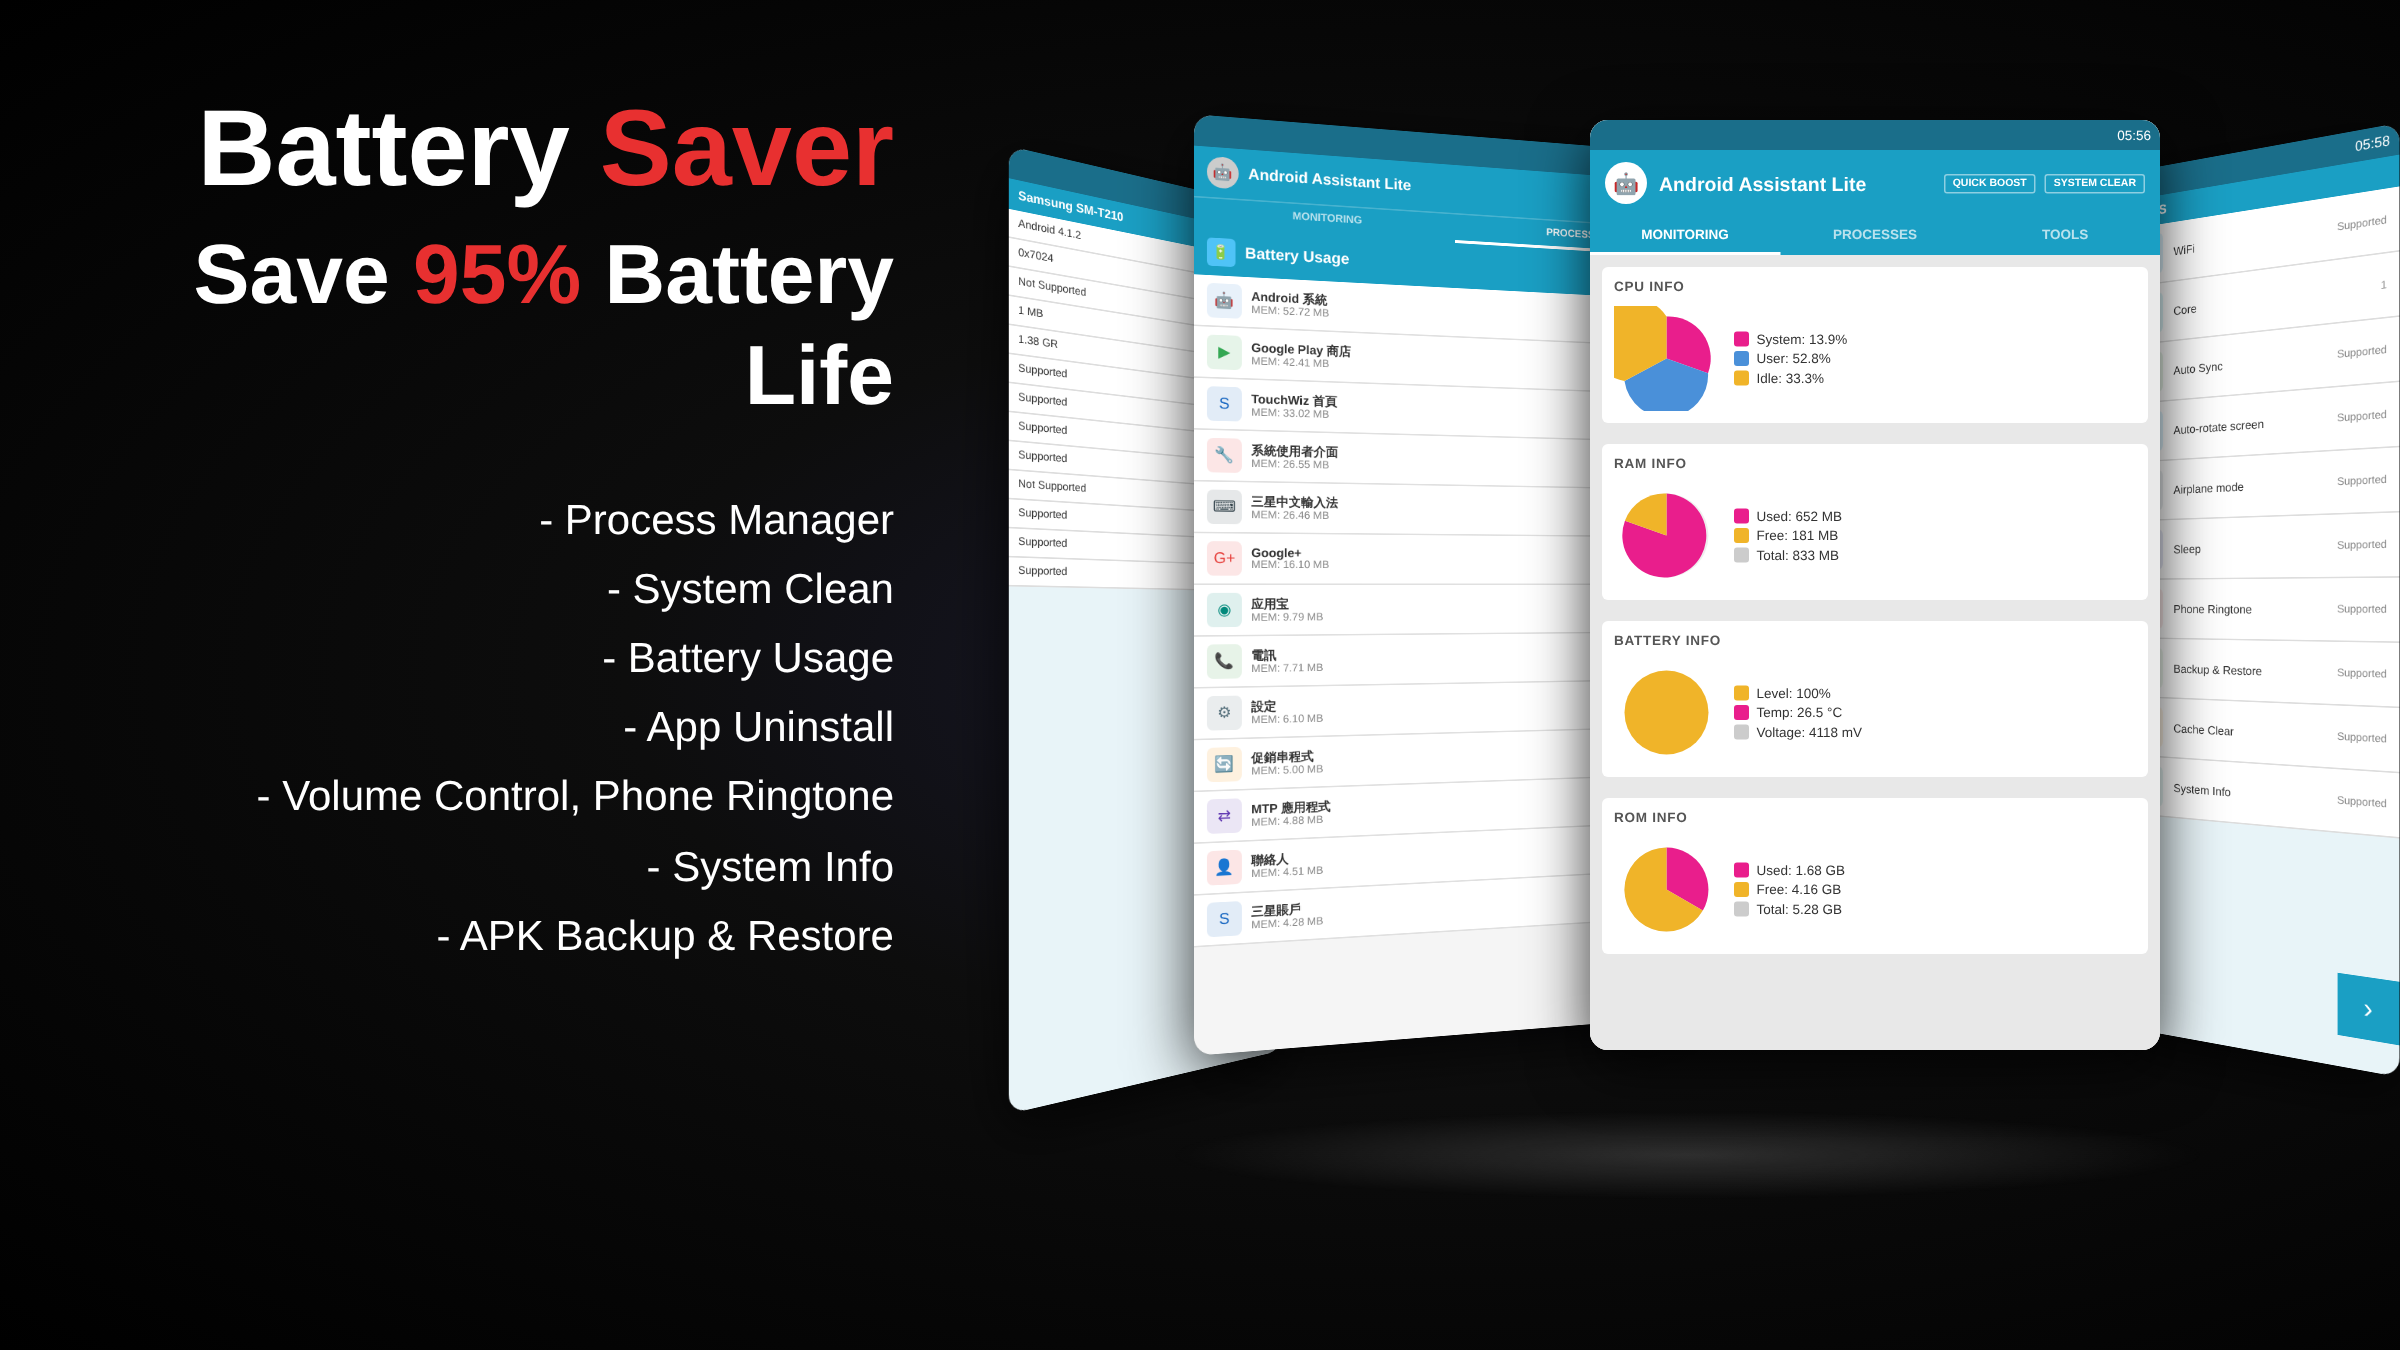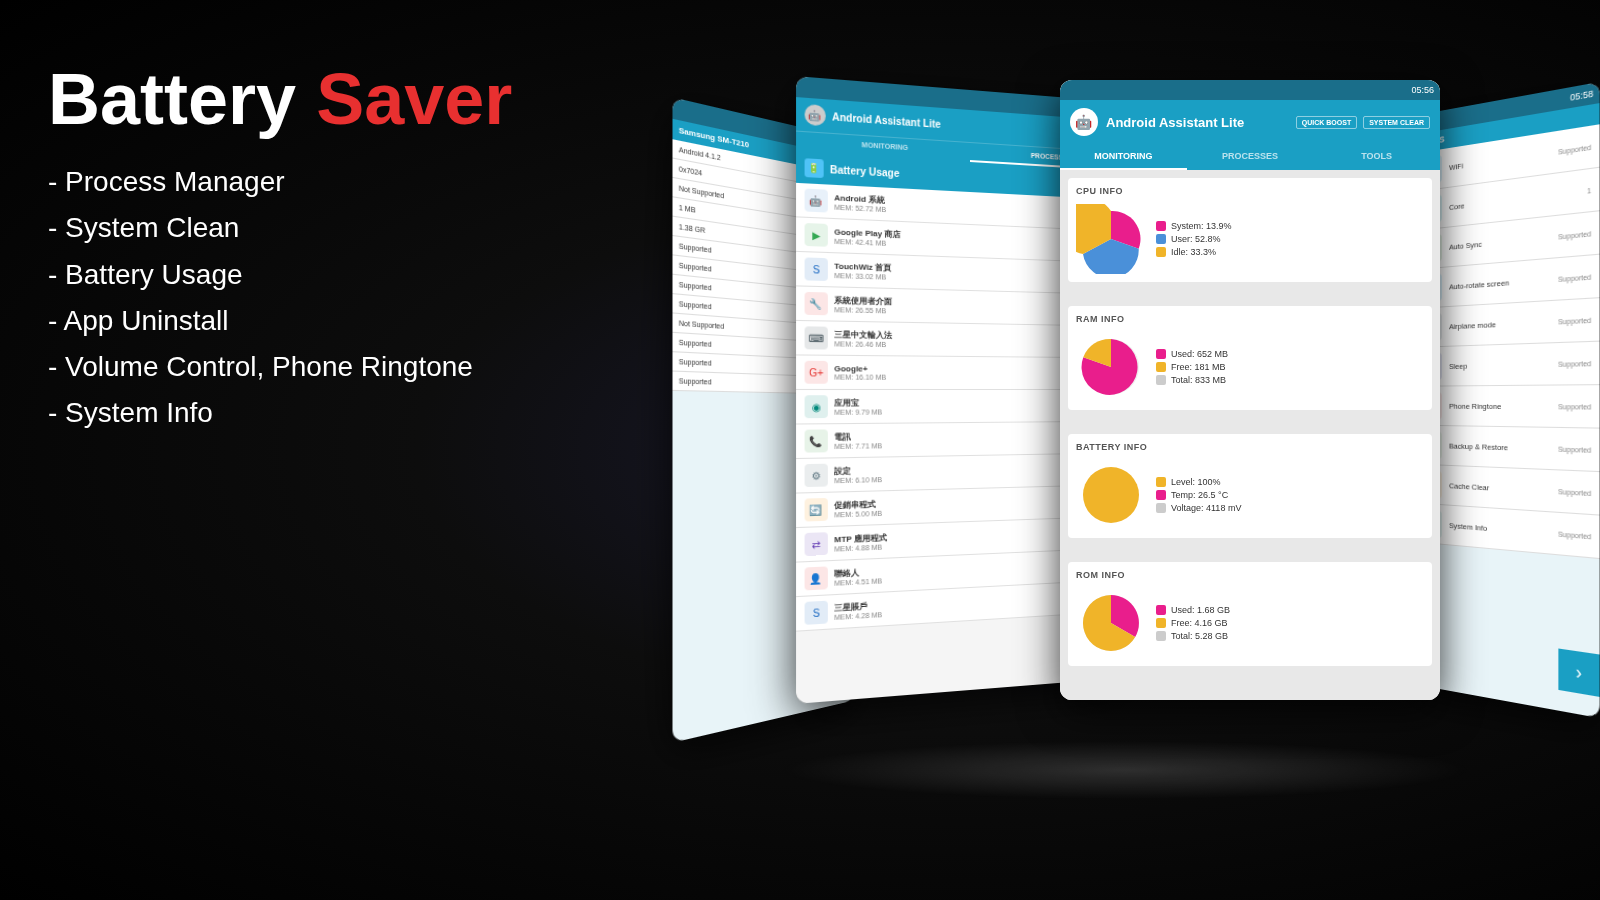--- a/index.html
+++ b/index.html
@@ -15,23 +15,24 @@
     
     .bg {
       position: absolute;
       inset: 0;
       background: radial-gradient(ellipse at 60% 50%, #1a1a2e 0%, #0d0d0d 40%, #000 100%);
     }
 
     
     .left-section {
       position: absolute;
-      left: 48px;
+      left: 36px;
       top: 60px;
       width: 560px;
+      text-align: right;
     }
 
     .title-line {
       font-size: 72px;
       font-weight: 900;
       color: #fff;
       line-height: 1.1;
       margin-bottom: 10px;
     }
     .title-line .red { color: #e83030; }
@@ -189,21 +190,21 @@
       border-bottom: 2px solid #fff;
     }
 
     .monitoring-content {
       flex: 1;
       background: #e8e8e8;
       overflow: hidden;
       padding: 8px;
       display: flex;
       flex-direction: column;
-      gap: 24px;
+      gap: 14px;
     }
 
     .info-section {
       background: #fff;
       border-radius: 4px;
       padding: 8px;
     }
     .info-section-title {
       font-size: 9px;
       font-weight: bold;
@@ -407,27 +408,33 @@
 </head>
 <body>
 
 <div class="bg"></div>
 
 <div class="left-section">
   <div class="title-line">
     <span>Battery</span>
     <span class="red">Saver</span>
   </div>
+  <div class="subtitle-line">
+    <span>Save</span>
+    <span class="red">95%</span>
+    <span>Battery Life</span>
+  </div>
   <ul class="feature-list">
     <li>- Process Manager</li>
     <li>- System Clean</li>
     <li>- Battery Usage</li>
     <li>- App Uninstall</li>
     <li>- Volume Control, Phone Ringtone</li>
     <li>- System Info</li>
+    <li>- APK Backup &amp; Restore</li>
   </ul>
 </div>
 
 <div class="phones-container">
 
   <div class="phone phone-1">
     <div class="phone-1-screen">
       <div class="status-bar">
         <span>05:58</span>
       </div>

